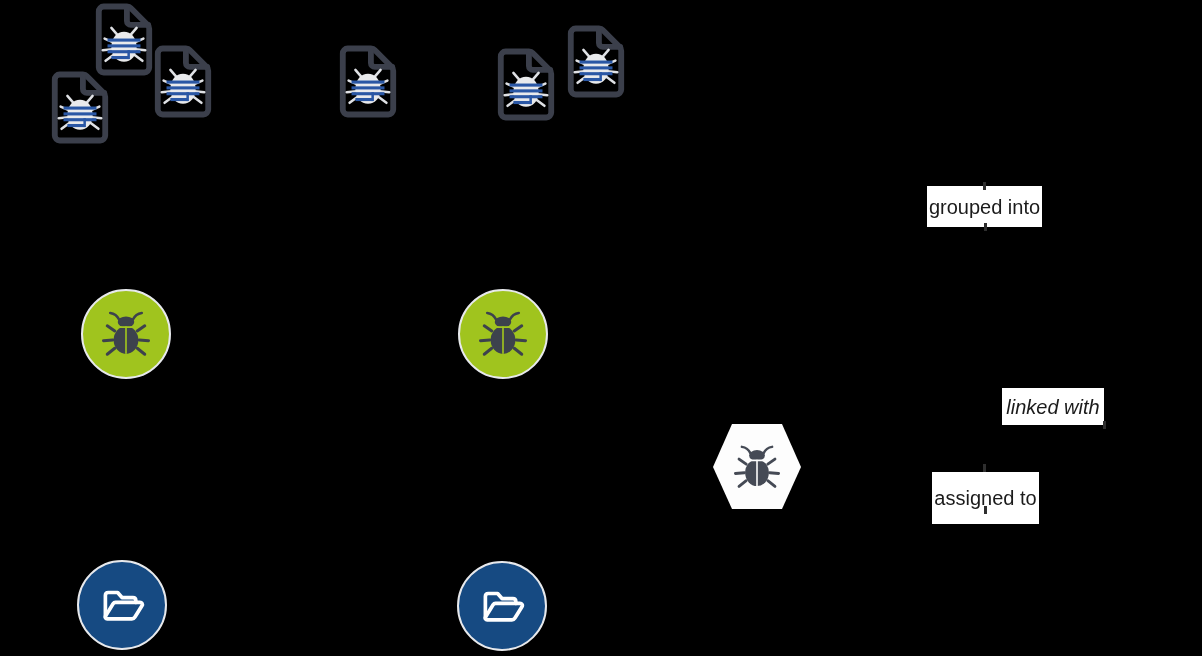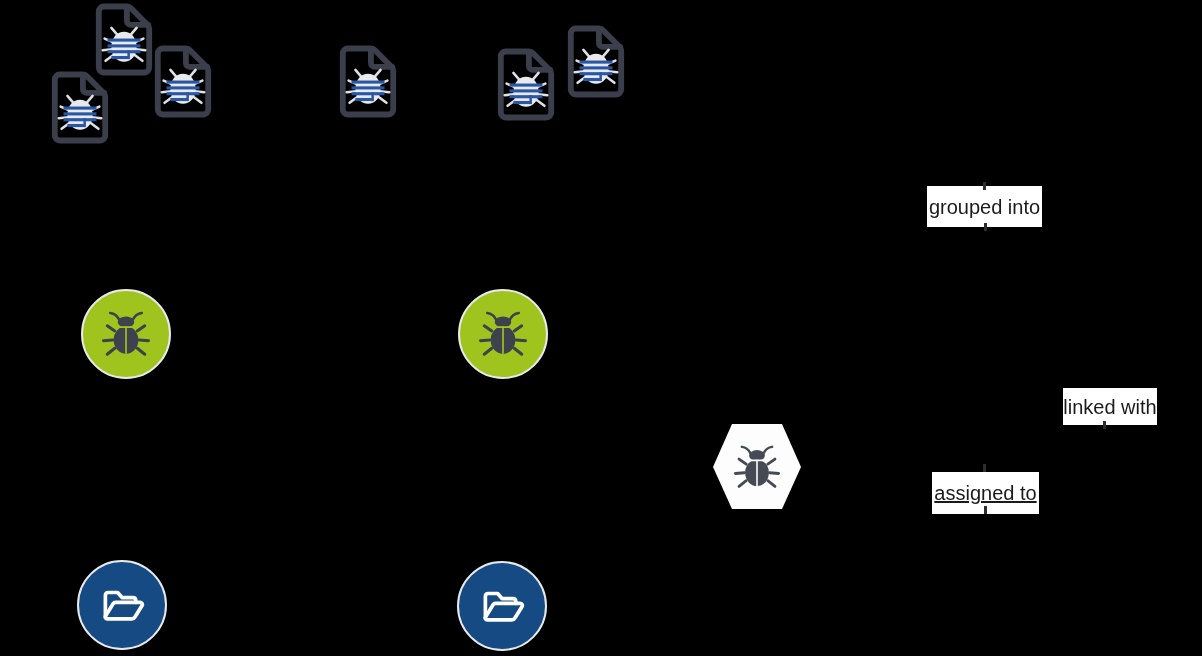--- a/index.html
+++ b/index.html
@@ -22,22 +22,22 @@
   .hexwrap{width:88px;height:85px;display:flex;align-items:center;justify-content:center;color:#454a55;--gap:#fdfdfd;}
   .hexbg{position:absolute;left:0;top:0;width:88px;height:85px;}
   .hexbug{position:relative;}
   
   .label{
     background:#ffffff;color:#1b1b1b;font-size:20px;line-height:1;
     display:flex;align-items:center;justify-content:center;
     box-sizing:border-box;
   }
   .lbl-grouped{left:880px;top:186px;width:115px;height:41px;}
-  .lbl-linked{left:1016px;top:388px;width:94px;height:37px;}
-  .lbl-assigned{left:885px;top:472px;width:107px;height:42px;text-decoration:underline;}
+  .lbl-linked{left:955px;top:388px;width:102px;height:37px;font-style:italic;}
+  .lbl-assigned{left:885px;top:472px;width:107px;height:52px;}
   
   .tick{width:3px;height:8px;background:#2e2e2e;}
   
   .doc-a{left:45px;top:1px;}
   .doc-b{left:104px;top:43px;}
   .doc-c{left:1px;top:69px;}
   .doc-d{left:289px;top:43px;}
   .doc-e{left:447px;top:46px;}
   .doc-f{left:517px;top:23px;}
   .bugc-1{left:34px;top:289px;}

